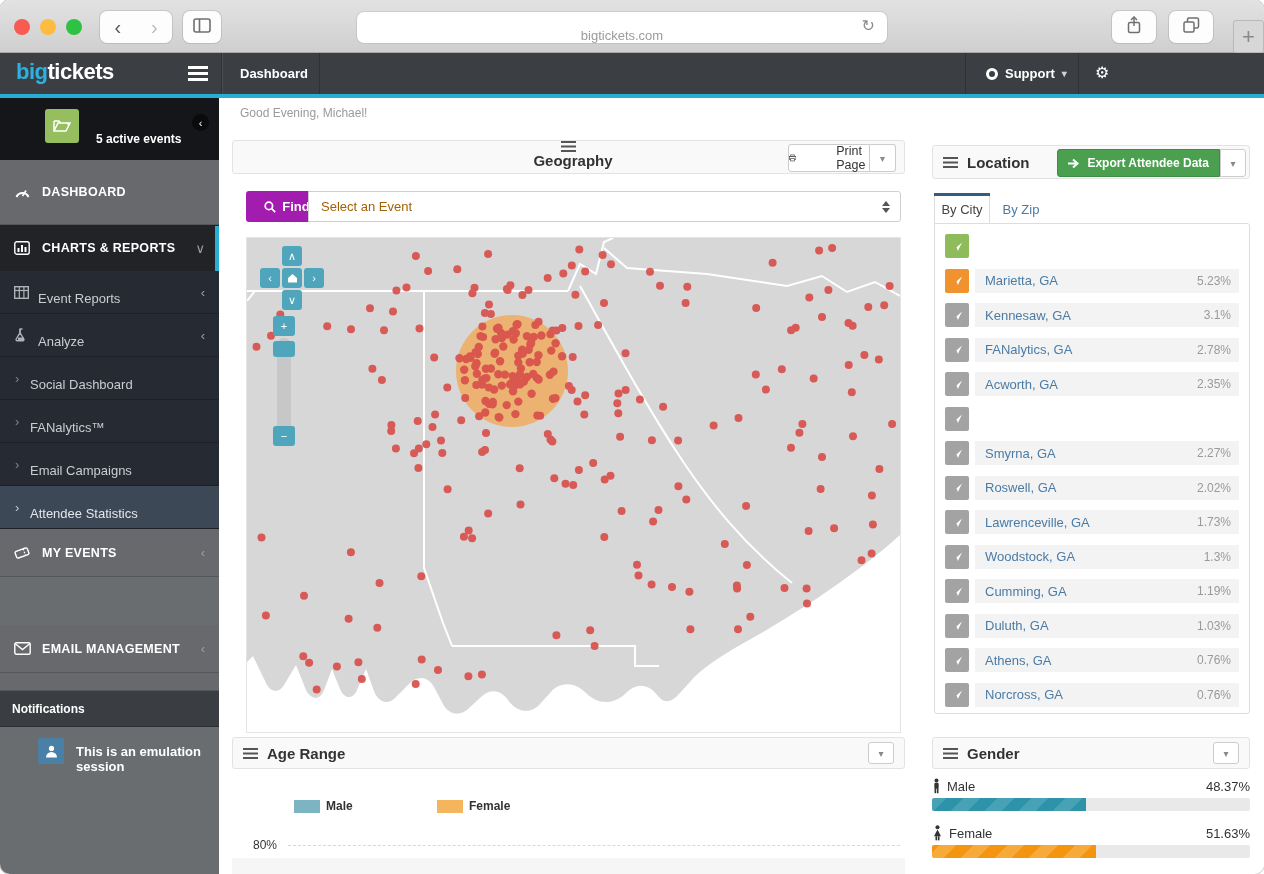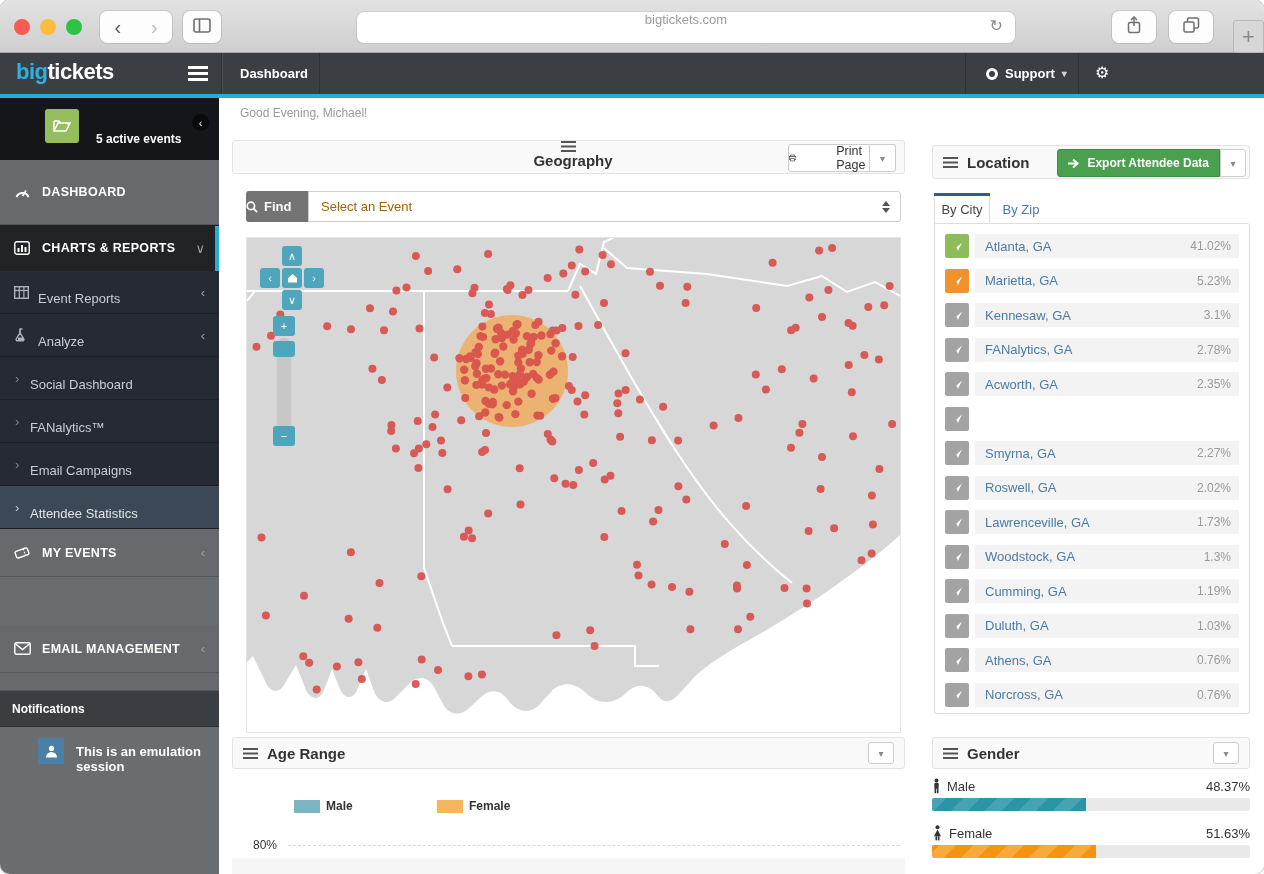--- a/index.html
+++ b/index.html
@@ -10,22 +10,22 @@
 
   
   #chrome { left:0; top:0; width:1264px; height:53px;
             background:linear-gradient(#e2e2e2,#cfcfcf); border-bottom:1px solid #a9a9a9; }
   .tl { width:16px; height:16px; border-radius:50%; top:19px; }
   .btn-w { background:#fdfdfd; border-radius:7px; box-shadow:0 0 0 1px rgba(0,0,0,.10);
            display:flex; align-items:center; justify-content:center; color:#6f6f6f; }
   #navgrp { left:100px; top:11px; width:72px; height:32px; display:flex; }
   #navgrp > div { flex:1; display:flex; align-items:center; justify-content:center; font-size:20px; }
   #navgrp .sep { width:1px; flex:0 0 1px; background:#dcdcdc; }
-  #urlbar { left:357px; top:12px; width:658px; height:31px; background:#fff; border-radius:7px;
-            box-shadow:0 0 0 1px rgba(0,0,0,.07); display:flex; align-items:flex-start; justify-content:center;
+  #urlbar { left:357px; top:12px; width:530px; height:31px; background:#fff; border-radius:7px;
+            box-shadow:0 0 0 1px rgba(0,0,0,.07); display:flex; align-items:flex-end; justify-content:center;
             color:#9b9b9b; font-size:13px; }
   #reload { position:absolute; right:12px; top:4px; color:#8b8b8b; font-size:16px; }
   #newtab { left:1233px; top:20px; width:31px; height:33px; background:#d7d7d7; border:1px solid #b9b9b9;
             border-radius:3px; color:#8a8a8a; font-size:22px; font-weight:300; display:flex; align-items:center; justify-content:center; }
 
   
   #navbar { left:0; top:53px; width:1264px; height:41px; background:#3b3f44; color:#fff; }
   #accent { left:0; top:94px; width:1264px; height:4px; background:#26aed4; }
   #logo { left:16px; top:6px; font-size:22px; font-weight:bold; letter-spacing:-0.5px; }
   #logo .big { color:#2cb1e1; } #logo .tickets { color:#fff; }
@@ -71,22 +71,22 @@
   .hamb { display:flex; }
   .wbtn { background:#fff; border:1px solid #ccc; border-radius:3px; display:flex; align-items:center;
           justify-content:center; gap:6px; color:#333; font-size:12.5px; height:28px; }
   .carbtn { width:26px; } .carbtn span { color:#888; font-size:10px; }
 
   #geo-head { left:13px; top:42px; width:673px; height:34px;flex-direction:column; }
   #print-grp { position:absolute; right:8px; top:3px; display:flex; gap:0; }
   #print-btn { width:82px; border-radius:3px 0 0 3px;gap:40px; }
   #print-car { border-left:none; border-radius:0 3px 3px 0; }
 
-  #find-btn { left:27px; top:93px; width:82px; height:31px; background:#737373; color:#fff; border-radius:3px 0 0 3px;
-              display:flex; align-items:center; justify-content:flex-start; gap:6px; font-size:13px; font-weight:bold; }
+  #find-btn { left:27px; top:93px; width:82px; height:31px; background:#a21caf; color:#fff; border-radius:3px 0 0 3px;
+              display:flex; align-items:center; justify-content:center; gap:6px; font-size:13px; font-weight:bold; }
   #event-select { left:89px; top:93px; width:593px; height:31px; background:#fff; border:1px solid #cfcfcf;
                   border-radius:0 3px 3px 0; display:flex; align-items:center; padding:0 12px; font-size:13px; color:#a16207; }
   #sel-arrows { position:absolute; right:10px; display:flex; flex-direction:column; gap:2px; }
   #sel-arrows i { width:0; height:0; border-left:4px solid transparent; border-right:4px solid transparent; }
   #sel-arrows .up { border-bottom:5px solid #555; } #sel-arrows .dn { border-top:5px solid #555; }
 
   #map { left:27px; top:139px; width:655px; height:496px; background:#fff; border:1px solid #e4e4e4; }
   .mapbtn { background:#4fa6bc; color:#fff; border-radius:3px; display:flex; align-items:center;
             justify-content:center; font-size:11px; }
   #zoomtrack { left:30px; top:100px; width:14px; height:108px; background:#c7c7c7; border-radius:7px; }
@@ -722,24 +722,20 @@
       </div>
 
     <div id="loc-panel" class="abs">
 
       <div class="crow">
           <span class="loc-ic">
             <svg width="13" height="13" viewBox="0 0 16 16">
               <path d="M2.5,13 L13.5,3 L8.5,13.5 L6.8,9 Z" fill="#fff"></path>
             </svg>
           </span>
-          <span class="cbar">
-            <span class="cname">Atlanta, GA</span>
-            <span class="cpct">41.02%</span>
-          </span>
         </div>
       <div class="crow">
           <span class="loc-ic">
             <svg width="13" height="13" viewBox="0 0 16 16">
               <path d="M2.5,13 L13.5,3 L8.5,13.5 L6.8,9 Z" fill="#fff"></path>
             </svg>
           </span>
           <span class="cbar">
             <span class="cname">Marietta, GA</span>
             <span class="cpct">5.23%</span>

